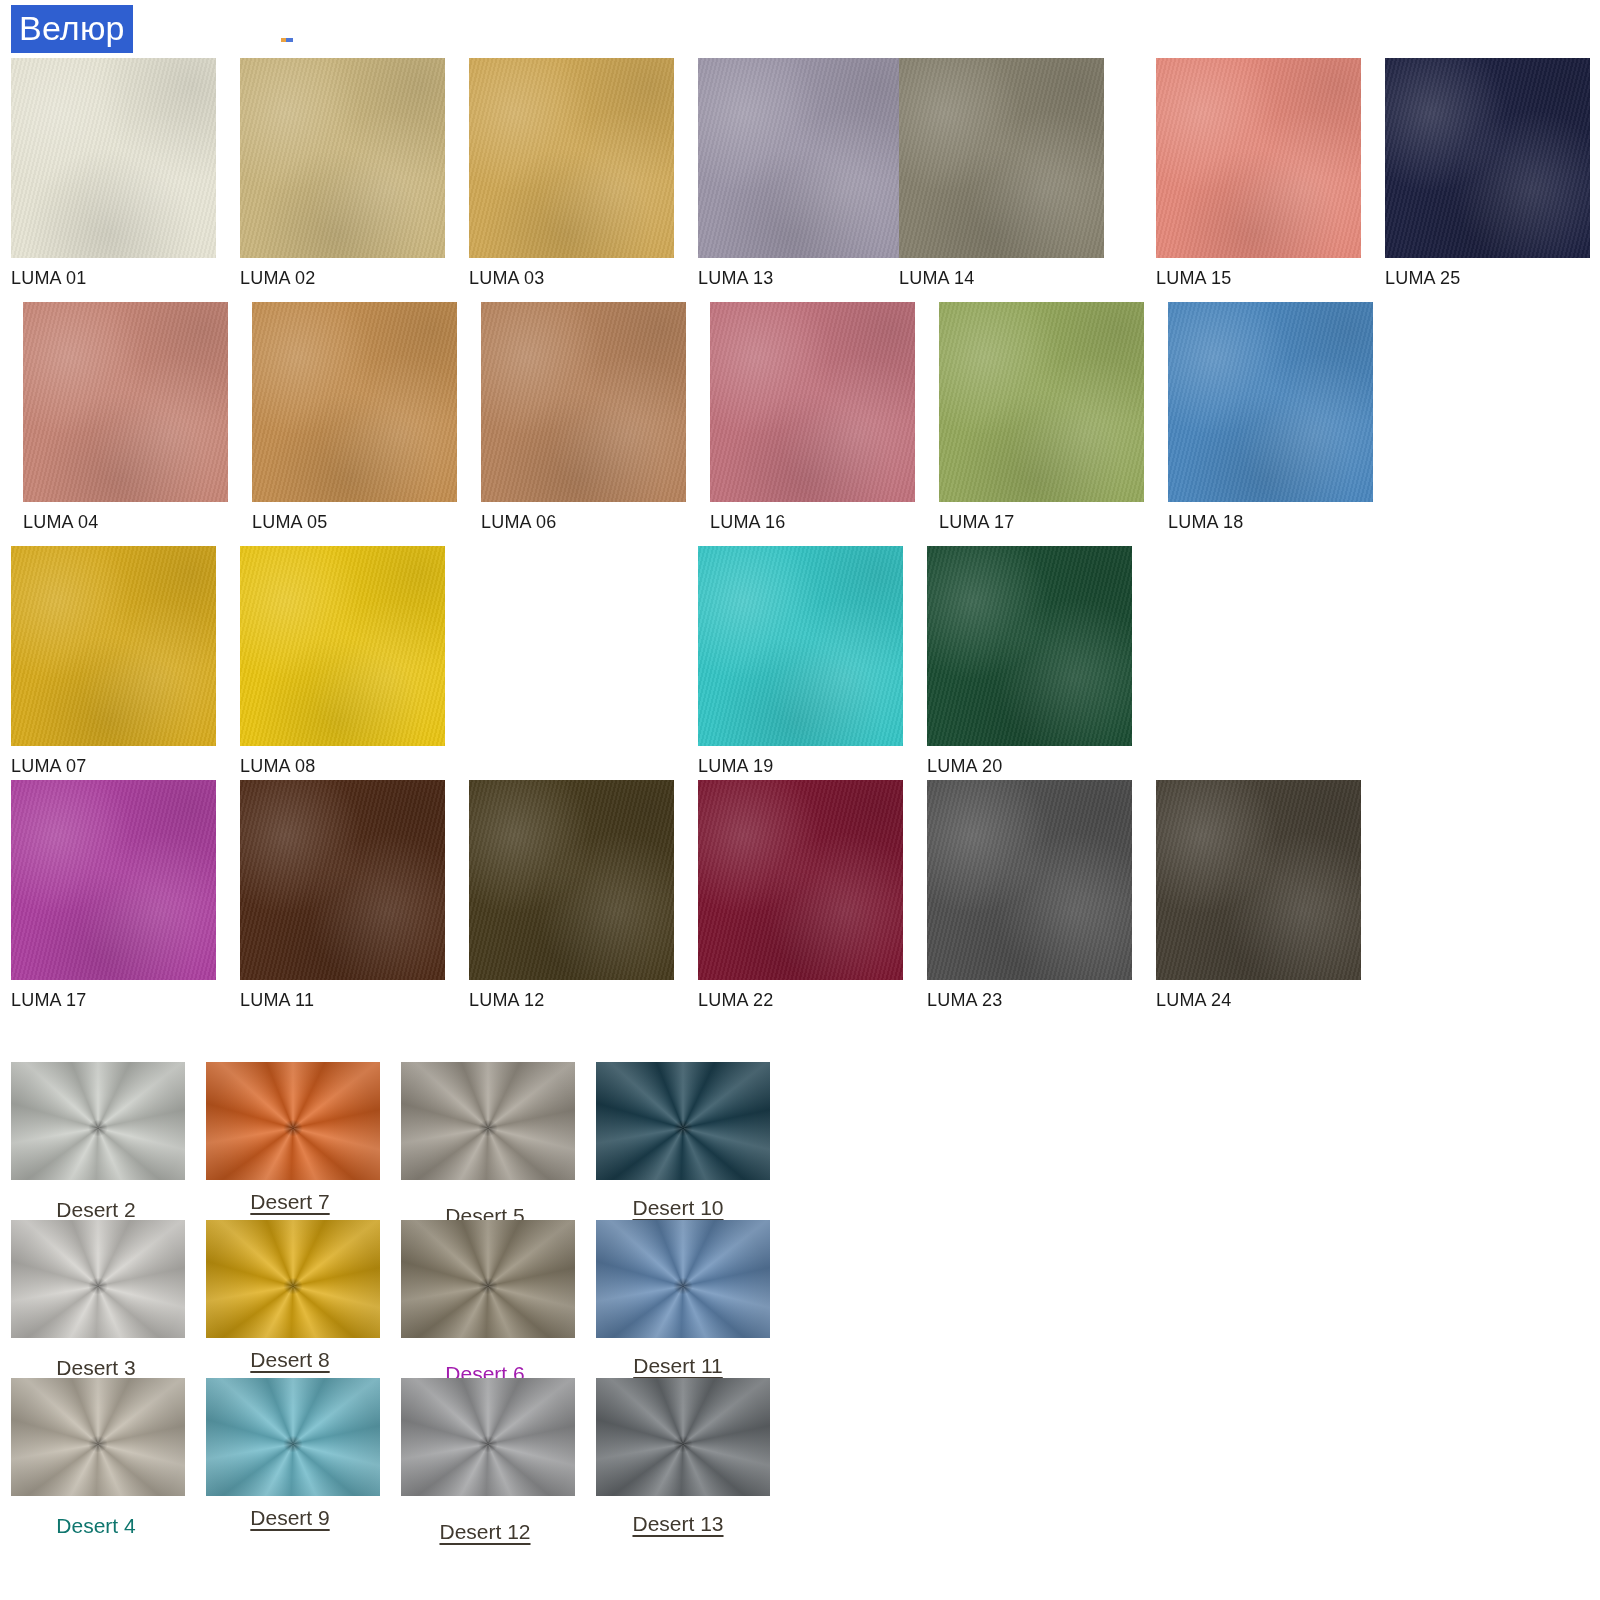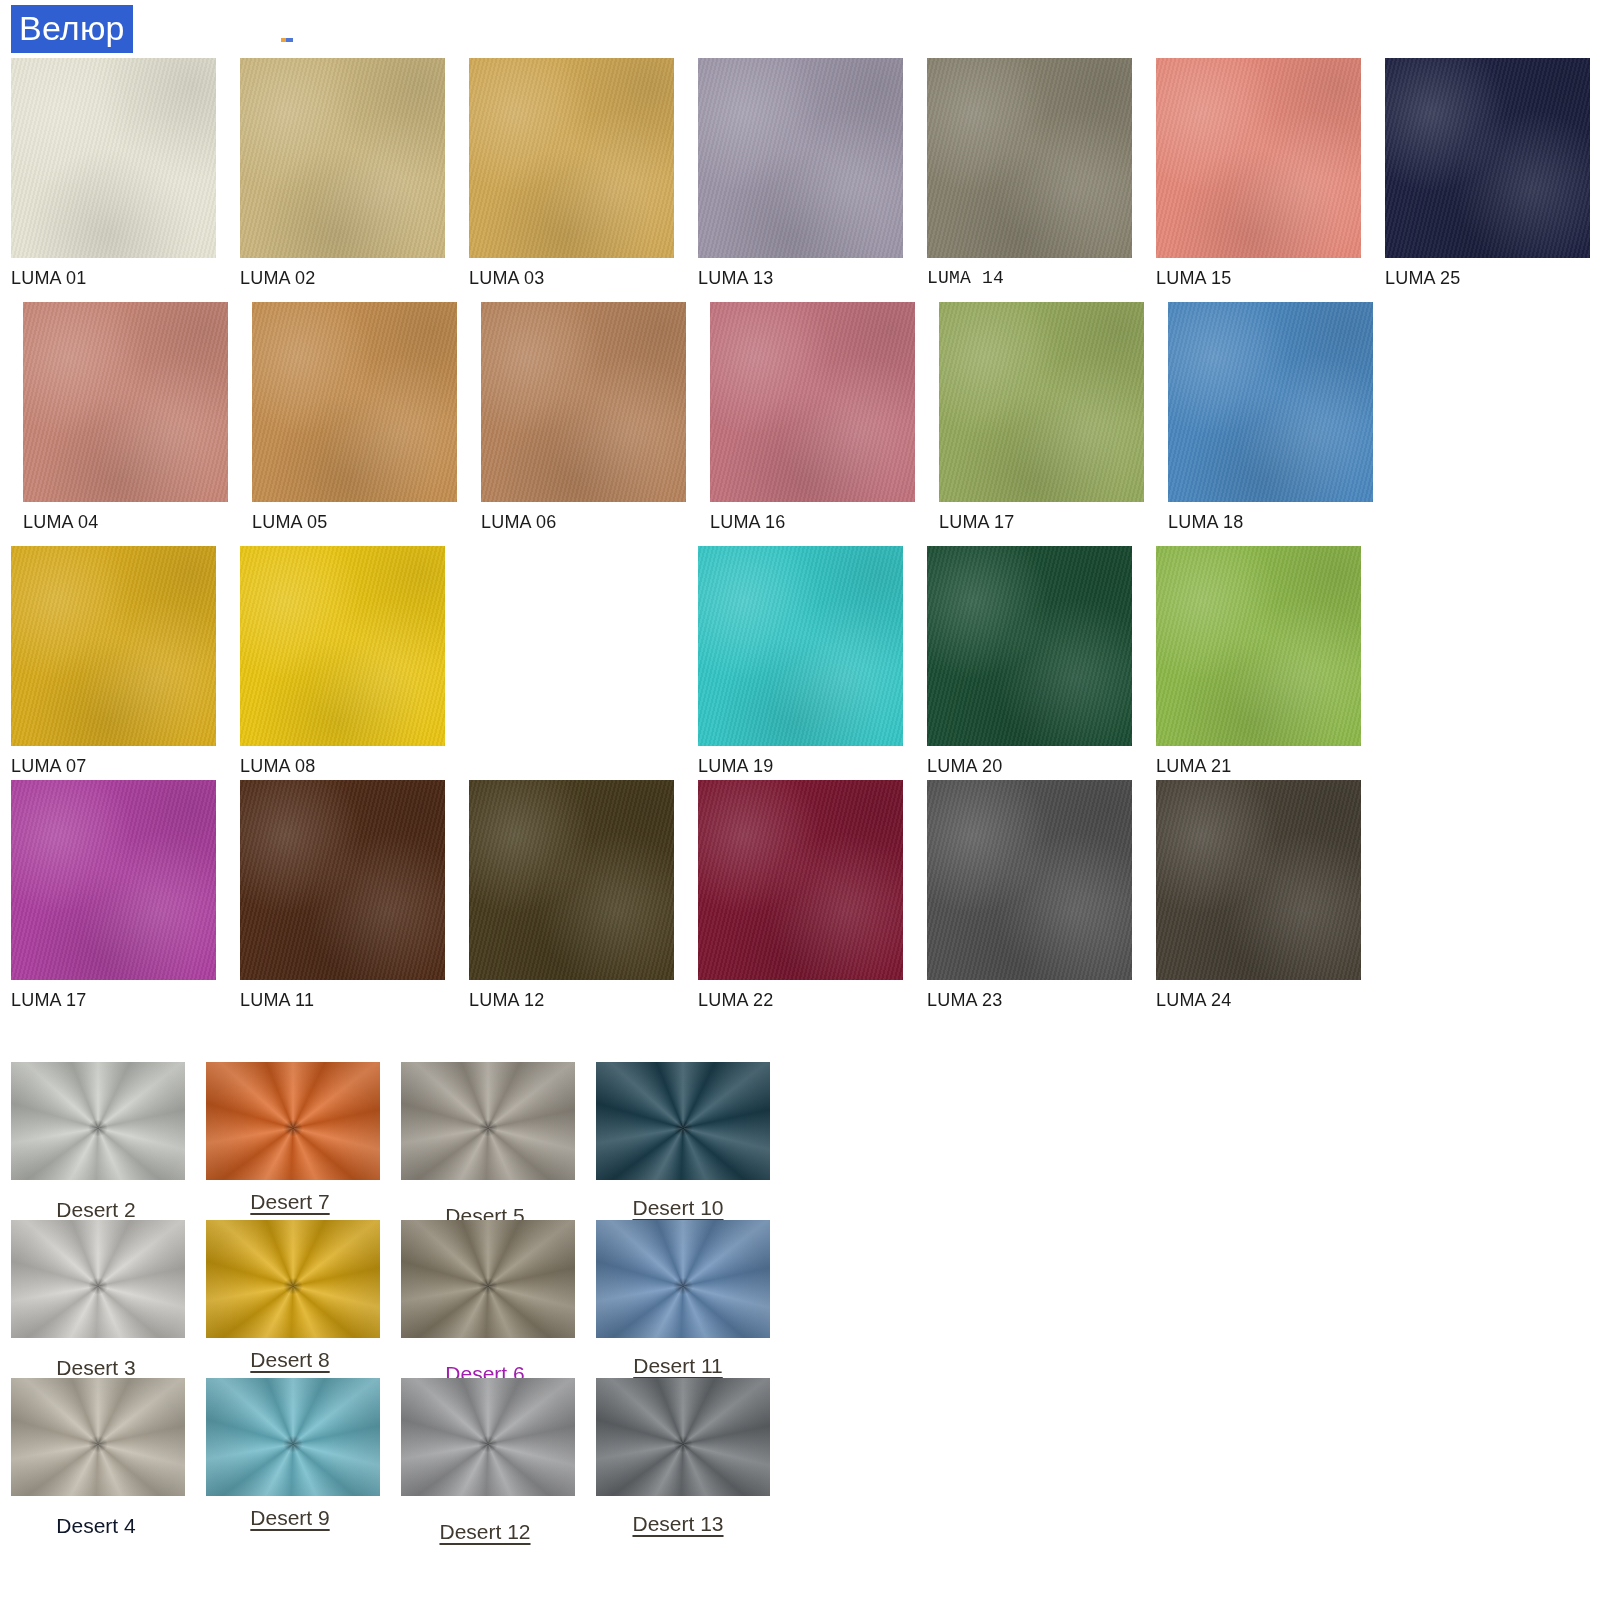--- a/index.html
+++ b/index.html
@@ -121,21 +121,21 @@
         <div class="luma-label">LUMA 02</div>
       </div>
       <div class="luma-cell" style="left: 469px;">
         <div class="luma-swatch" style="background: rgb(207, 168, 85);"></div>
         <div class="luma-label">LUMA 03</div>
       </div>
       <div class="luma-cell" style="left: 698px;">
         <div class="luma-swatch" style="background: rgb(155, 149, 168);"></div>
         <div class="luma-label">LUMA 13</div>
       </div>
-      <div class="luma-cell" style="left: 927px; font-family: Liberation Mono, monospace;">
+      <div class="luma-cell" style="left: 899px;">
         <div class="luma-swatch" style="background: rgb(133, 128, 109);"></div>
         <div class="luma-label">LUMA 14</div>
       </div>
       <div class="luma-cell" style="left: 1156px;">
         <div class="luma-swatch" style="background: rgb(228, 136, 122);"></div>
         <div class="luma-label">LUMA 15</div>
       </div>
       <div class="luma-cell" style="left: 1385px;">
         <div class="luma-swatch" style="background: rgb(28, 32, 64);"></div>
         <div class="luma-label">LUMA 25</div>
@@ -176,24 +176,20 @@
         <div class="luma-swatch" style="background: rgb(232, 196, 19);"></div>
         <div class="luma-label">LUMA 08</div>
       </div>
       <div class="luma-cell" style="left: 698px;">
         <div class="luma-swatch" style="background: rgb(53, 196, 196);"></div>
         <div class="luma-label">LUMA 19</div>
       </div>
       <div class="luma-cell" style="left: 927px;">
         <div class="luma-swatch" style="background: rgb(26, 76, 50);"></div>
         <div class="luma-label">LUMA 20</div>
-      </div>
-      <div class="luma-cell" style="left: 1156px;">
-        <div class="luma-swatch" style="background: rgb(140, 183, 74);"></div>
-        <div class="luma-label">LUMA 21</div>
       </div>
     </div>
     <div class="luma-row" style="position: absolute; left: 0px; top: 722px; width: 1600px;">
       <div class="luma-cell" style="left: 11px;">
         <div class="luma-swatch" style="background: rgb(171, 63, 158);"></div>
         <div class="luma-label">LUMA 17</div>
       </div>
       <div class="luma-cell" style="left: 240px;">
         <div class="luma-swatch" style="background: rgb(78, 42, 23);"></div>
         <div class="luma-label">LUMA 11</div>
@@ -269,21 +265,21 @@
         </div>
       </div>
       <a class="desert-label" href="#" style="left: 678px; top: 134px; transform: translateX(-50%); color: rgb(64, 57, 47);">Desert 11</a>
     </div>
     <div class="desert-row" style="position: absolute; left: 0px; top: 338px; width: 1600px; height: 158px;">
       <div class="desert-cell" style="left: 11px; top: 0px;">
         <div class="desert-swatch" style="background: rgb(189, 181, 166);">
           <div class="swirl"></div>
         </div>
       </div>
-      <a class="desert-label plain" href="#" style="left: 96px; top: 136px; transform: translateX(-50%); color: #0f172a;">Desert 4</a>
+      <a class="desert-label plain" href="#" style="left: 96px; top: 136px; transform: translateX(-50%); color: #0f766e;">Desert 4</a>
       <div class="desert-cell" style="left: 206px; top: 0px;">
         <div class="desert-swatch" style="background: rgb(105, 182, 198);">
           <div class="swirl"></div>
         </div>
       </div>
       <a class="desert-label" href="#" style="left: 290px; top: 128px; transform: translateX(-50%); color: rgb(64, 57, 47);">Desert 9</a>
       <div class="desert-cell" style="left: 401px; top: 0px;">
         <div class="desert-swatch" style="background: rgb(155, 156, 158);">
           <div class="swirl"></div>
         </div>

